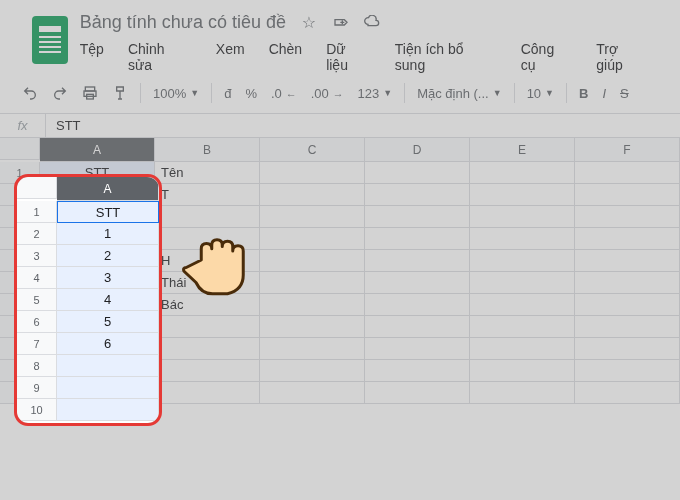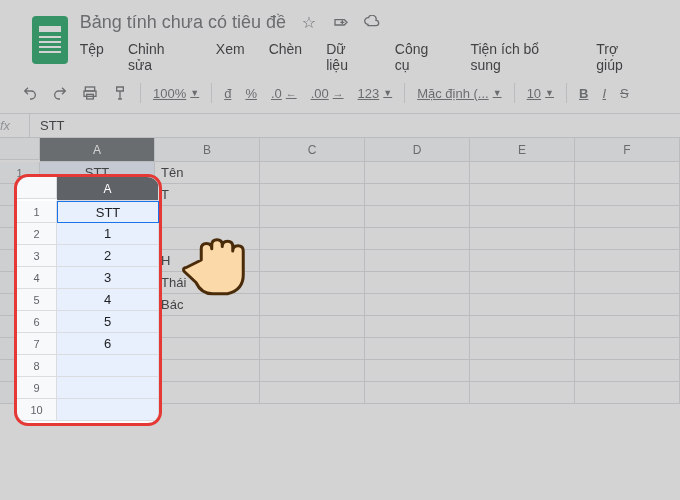--- a/index.html
+++ b/index.html
@@ -13,25 +13,25 @@
 .title-row { display: flex; align-items: center; gap: 14px; color: #5f6368; }
 .title { font-size: 18px; color: #5f6368; }
 .icon { width: 18px; height: 18px; display: inline-flex; align-items: center; justify-content: center; }
 .save-status { font-size: 13px; display: flex; align-items: center; gap: 6px; }
 
 .menu-row { display: flex; gap: 24px; padding-top: 8px; font-size: 14px; color: #202124; }
 .menu-row span { cursor: pointer; }
 
 .toolbar { display: flex; align-items: center; gap: 10px; padding: 10px 20px; border-bottom: 1px solid #dadce0; color: #5f6368; font-size: 13px; }
 .toolbar .sep { width: 1px; height: 20px; background: #dadce0; }
-.tb-item { display: flex; align-items: center; gap: 4px; cursor: pointer; padding: 2px; text-decoration: underline; }
+.tb-item { display: flex; align-items: center; gap: 4px; cursor: pointer; padding: 2px; }
 .tb-drop { font-size: 9px; }
 
 .fx-row { display: flex; align-items: center; border-bottom: 1px solid #dadce0; font-size: 13px; }
-.fx-label { width: 30px; text-align: left; color: #9aa0a6; font-style: italic; border-right: 1px solid #dadce0; padding: 4px 0; }
+.fx-label { width: 46px; text-align: center; color: #9aa0a6; font-style: italic; border-right: 1px solid #dadce0; padding: 4px 0; }
 .fx-val { padding: 4px 10px; color: #202124; }
 
 .grid { display: grid; grid-template-columns: 40px 115px 105px 105px 105px 105px 105px; font-size: 13px; color: #202124; }
 .cell { border-right: 1px solid #dadce0; border-bottom: 1px solid #dadce0; padding: 3px 6px; height: 22px; display: flex; align-items: center; background: #fff; }
 .col-head { background: #f8f9fa; justify-content: center; color: #5f6368; font-size: 12px; height: 24px; }
 .row-head { background: #f8f9fa; justify-content: center; color: #5f6368; font-size: 11px; }
 .col-head.sel { background: #5f6368; color: #fff; }
 .corner { background: #f8f9fa; }
 .data-a { justify-content: center; background: #e8f0fe; }
 
@@ -67,22 +67,22 @@
             <path d="M6 14a5 5 0 1 1 .7-9.96A6 6 0 0 1 18 8a4 4 0 0 1 0 8H6z"></path>
           </svg>
       </span>
     </div>
     <div class="menu-row">
       <span>Tệp</span>
       <span>Chỉnh sửa</span>
       <span>Xem</span>
       <span>Chèn</span>
       <span>Dữ liệu</span>
+      <span>Tiện ích bổ sung</span>
       <span>Công cụ</span>
-      <span>Tiện ích bổ sung</span>
       <span>Trợ giúp</span>
     </div>
   </div>
 </div>
 
 <div class="toolbar">
   <span class="tb-item">
       <svg width="16" height="16" viewBox="0 0 24 24" fill="none" stroke="#5f6368" stroke-width="2">
         <path d="M9 14l-5-5 5-5M4 9h10a6 6 0 0 1 0 12h-2"></path>
       </svg>

